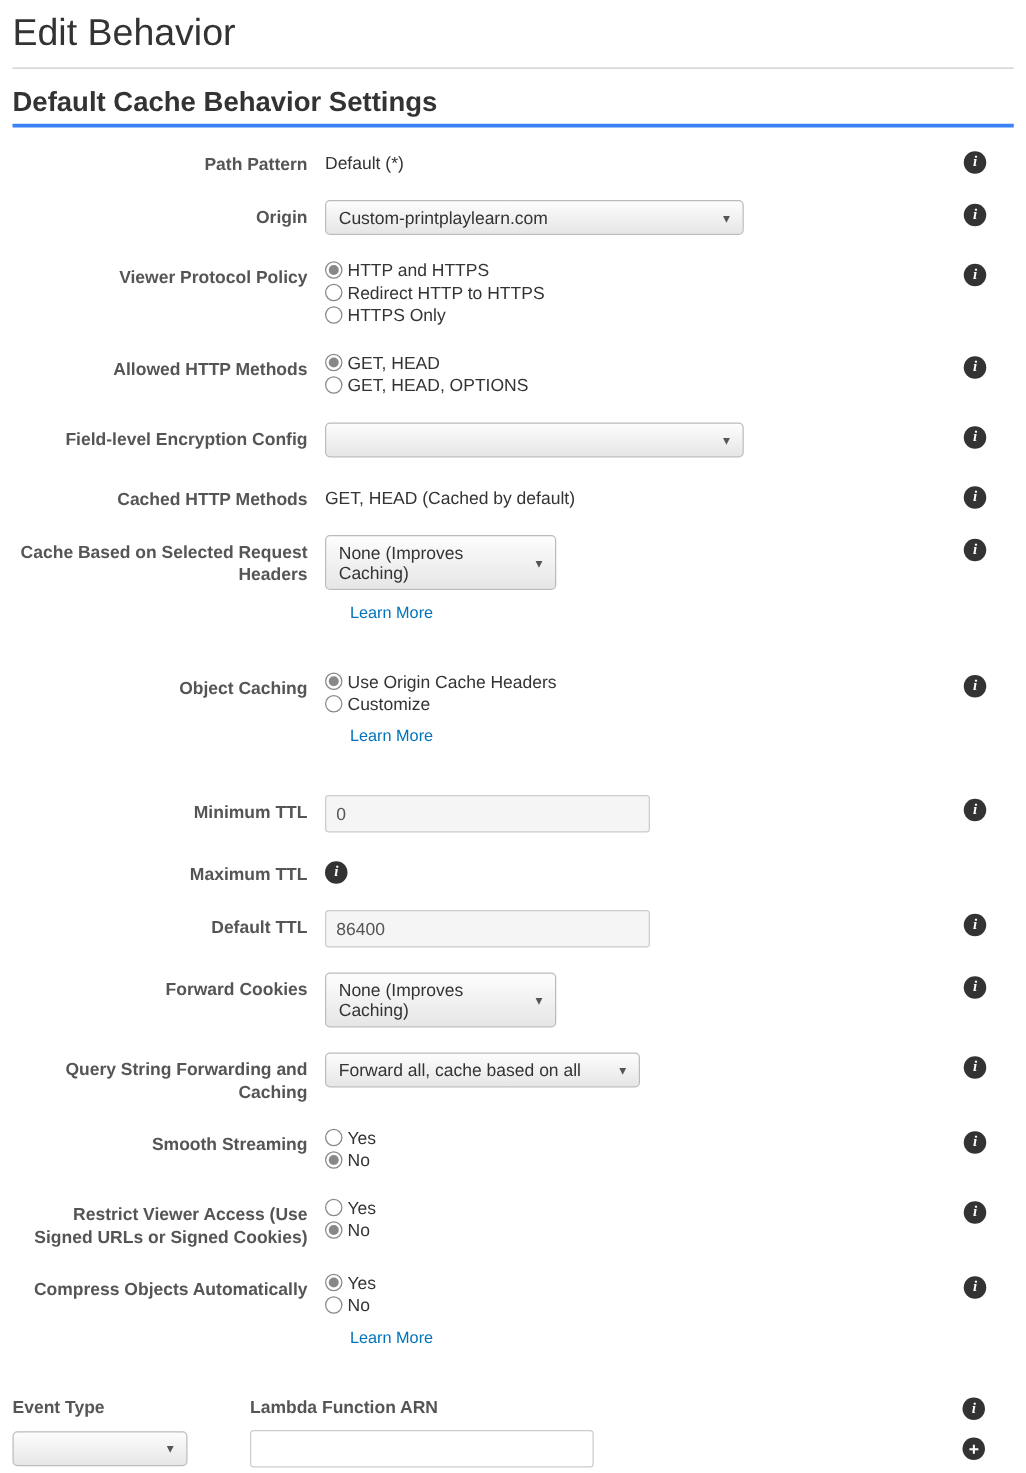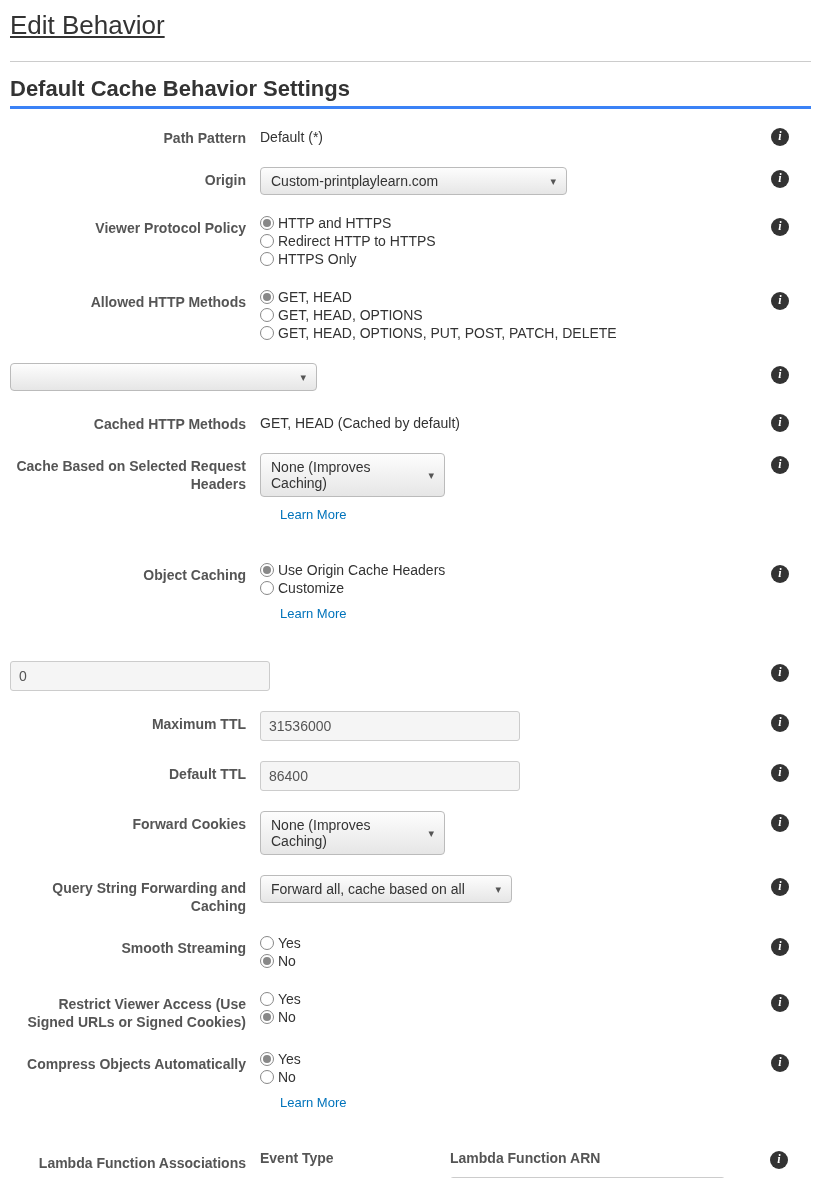--- a/index.html
+++ b/index.html
@@ -5,26 +5,25 @@
   * { box-sizing: border-box; }
   body {
     font-family: "Helvetica Neue", Helvetica, Arial, sans-serif;
     font-size: 14px;
     color: #333;
     margin: 0;
     padding: 10px 10px 40px 10px;
     background: #fff;
   }
   h1.page-title {
-    font-size: 26px;
+    font-size: 30px;
     font-weight: 400;
     margin: 0 0 6px 0;
-    padding-bottom: 20px;
+    padding-bottom: 10px;
     border-bottom: 1px solid #ccc;
-    text-decoration: underline;
   }
   h2.section-title {
     font-size: 22px;
     font-weight: 700;
     margin: 14px 0 6px 0;
     padding-bottom: 4px;
     border-bottom: 3px solid #3b82f6;
   }
   .form { margin-top: 16px; }
   .row {
@@ -72,21 +71,21 @@
     justify-content: space-between;
     border: 1px solid #bbb;
     border-radius: 4px;
     background: linear-gradient(#fdfdfd,#e6e6e6);
     font-size: 14px;
     color: #333;
     padding: 5px 10px;
     cursor: pointer;
     min-height: 28px;
   }
-  .select-like.wide { width: 307px; }
+  .select-like.wide { width: 335px; }
   .select-like.med  { width: 185px; }
   .select-like.med2 { width: 252px; }
   .select-like.small{ width: 140px; }
   .select-caret {
     margin-left: 8px;
     font-size: 11px;
     color: #555;
   }
   .radio-line {
     display: flex;
@@ -222,29 +221,26 @@
     <div class="label">Allowed HTTP Methods</div>
     <div class="control">
       <div class="radio-line">
           <span class="radio selected"></span>
           <span>GET, HEAD</span>
         </div>
       <div class="radio-line">
           <span class="radio"></span>
           <span>GET, HEAD, OPTIONS</span>
         </div>
-      <div class="radio-line">
-          <span class="radio"></span>
-          <span>GET, HEAD, OPTIONS, PUT, POST, PATCH, DELETE</span>
-        </div>
-    </div>
-    <div class="info-col"><span class="info-icon">i</span></div>
-  </div>
-
-  <div class="row">
+    </div>
+    <div class="info-col"><span class="info-icon">i</span></div>
+  </div>
+
+  <div class="row">
+    <div class="label">Field-level Encryption Config</div>
     <div class="control">
       <div class="select-like wide">
         <span></span>
         <span class="select-caret">▾</span>
       </div>
     </div>
     <div class="info-col"><span class="info-icon">i</span></div>
   </div>
 
   <div class="row">
@@ -281,27 +277,27 @@
           <span>Customize</span>
         </div>
       <a class="learn-more">Learn More</a>
     </div>
     <div class="info-col"><span class="info-icon">i</span></div>
   </div>
 
   <div class="spacer-row"></div>
 
   <div class="row">
+    <div class="label">Minimum TTL</div>
     <div class="control"><input class="text-input" disabled="" value="0" style=""></div>
     <div class="info-col"><span class="info-icon">i</span></div>
   </div>
 
   <div class="row">
     <div class="label">Maximum TTL</div>
-    <div class="control"><input class="text-input" disabled="" value="31536000" style=""></div>
     <div class="info-col"><span class="info-icon">i</span></div>
   </div>
 
   <div class="row">
     <div class="label">Default TTL</div>
     <div class="control"><input class="text-input" disabled="" value="86400" style=""></div>
     <div class="info-col"><span class="info-icon">i</span></div>
   </div>
 
   <div class="row">
@@ -368,21 +364,20 @@
           <span>No</span>
         </div>
       <a class="learn-more">Learn More</a>
     </div>
     <div class="info-col"><span class="info-icon">i</span></div>
   </div>
 
   <div class="spacer-row"></div>
 
   <div class="row" style="margin-bottom:6px;">
-    <div class="label">Lambda Function Associations</div>
     <div class="control">
       <div class="lambda-headers">
         <div class="lambda-event-col col-header">Event Type</div>
         <div class="lambda-arn-col col-header">Lambda Function ARN</div>
         <div style="flex:1;text-align:right;">
           <span class="info-icon">i</span>
         </div>
       </div>
       <div class="lambda-controls">
         <div class="lambda-event-col">

